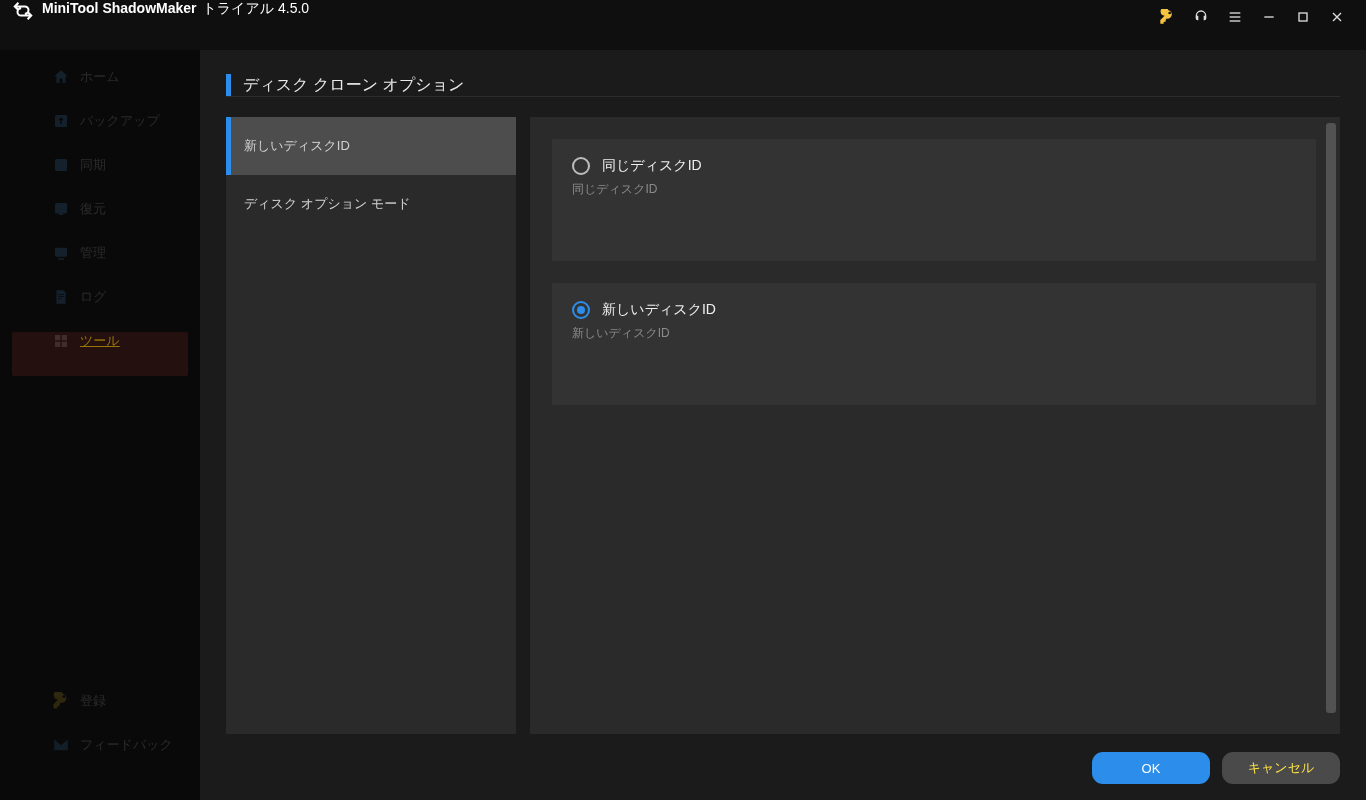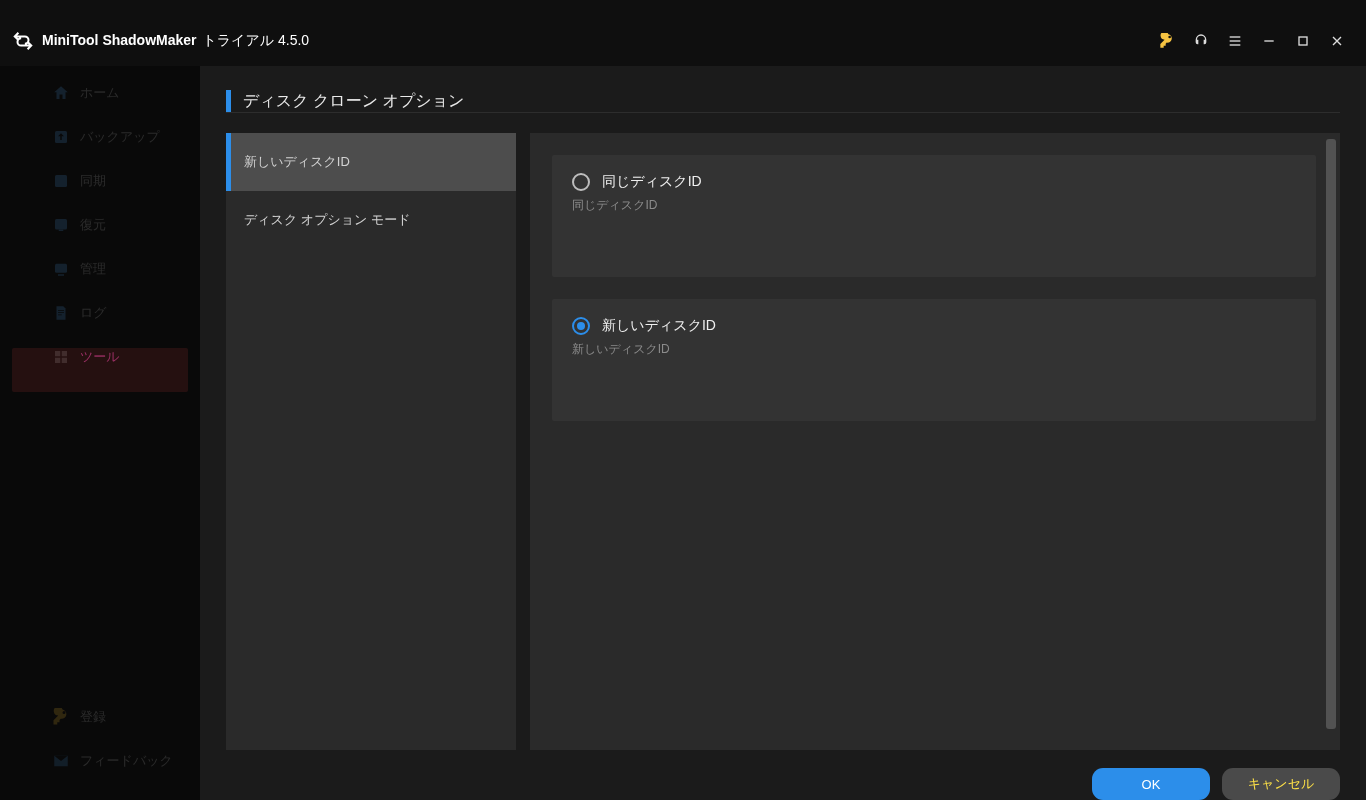--- a/index.html
+++ b/index.html
@@ -1,36 +1,36 @@
 <!DOCTYPE html>
 <html><head>
 <meta charset="utf-8">
 <style>
 * { margin: 0; padding: 0; box-sizing: border-box; font-family: "Segoe UI", "Meiryo", sans-serif; }
 html, body { width: 1366px; height: 800px; background: #0f0f0f; color: #e0e0e0; overflow: hidden; }
 
 
-.titlebar { height: 50px; display: flex; align-items: center; padding: 0 12px; background: #0f0f0f; margin-top: 16px; }
+.titlebar { height: 50px; display: flex; padding: 0 12px; background: #0f0f0f; }
 .titlebar .logo { width: 22px; height: 22px; display: flex; align-items: center; justify-content: center; margin-right: 8px; }
 .titlebar .title { font-size: 14px; font-weight: 600; color: #fff; }
 .titlebar .title .ver { font-weight: 400; color: #fff; margin-left: 2px;}
 .titlebar .spacer { flex: 1; }
 .titlebar .tbtn { width: 34px; height: 34px; display: flex; align-items: center; justify-content: center; cursor: pointer; color: #ddd; }
 .titlebar .tbtn.key { color: #f5c342; }
 .titlebar .tbtn svg { width: 16px; height: 16px; }
 
 
 .body { display: flex; height: 750px; }
 
 
 .sidebar { width: 200px; background: #0f0f0f; display: flex; flex-direction: column; padding-top: 18px; position: relative; }
 .nav-item { display: flex; height: 44px; padding-left: 40px; color: #6a6a6a; font-size: 13px; cursor: pointer; margin: 0 12px; border-radius: 2px; }
 .nav-item .ic { width: 18px; height: 18px; margin-right: 10px; display: flex; align-items: center; justify-content: center; color: #3b6fa0; opacity: .7;}
 .nav-item.disabled { opacity: .55; }
-.nav-item.active { background: #3a1a1a; color: #ec4899; }
+.nav-item.active { background: #3a1a1a; color: #eab308; text-decoration: underline; }
 .nav-item.active .ic { color: #6a4a4a; opacity:.9;}
 .sidebar .bottom { margin-top: auto; margin-bottom: 20px; }
 .sidebar .bottom .nav-item .ic { color: #c79a2a; opacity:.6;}
 .sidebar .bottom .nav-item.fb .ic { color: #3b6fa0; }
 
 
 .main { flex: 1; background: #1b1b1b; display: flex; flex-direction: column; padding: 24px 26px 16px 26px; }
 .page-heading { display: flex; align-items: center; border-bottom: 1px solid #2d2d2d; margin-bottom: 20px;}
 .page-heading .bar { width: 5px; height: 22px; background: #2c8eea; margin-right: 12px; }
 .page-heading .txt { font-size: 16px; color: #eaeaea; }

